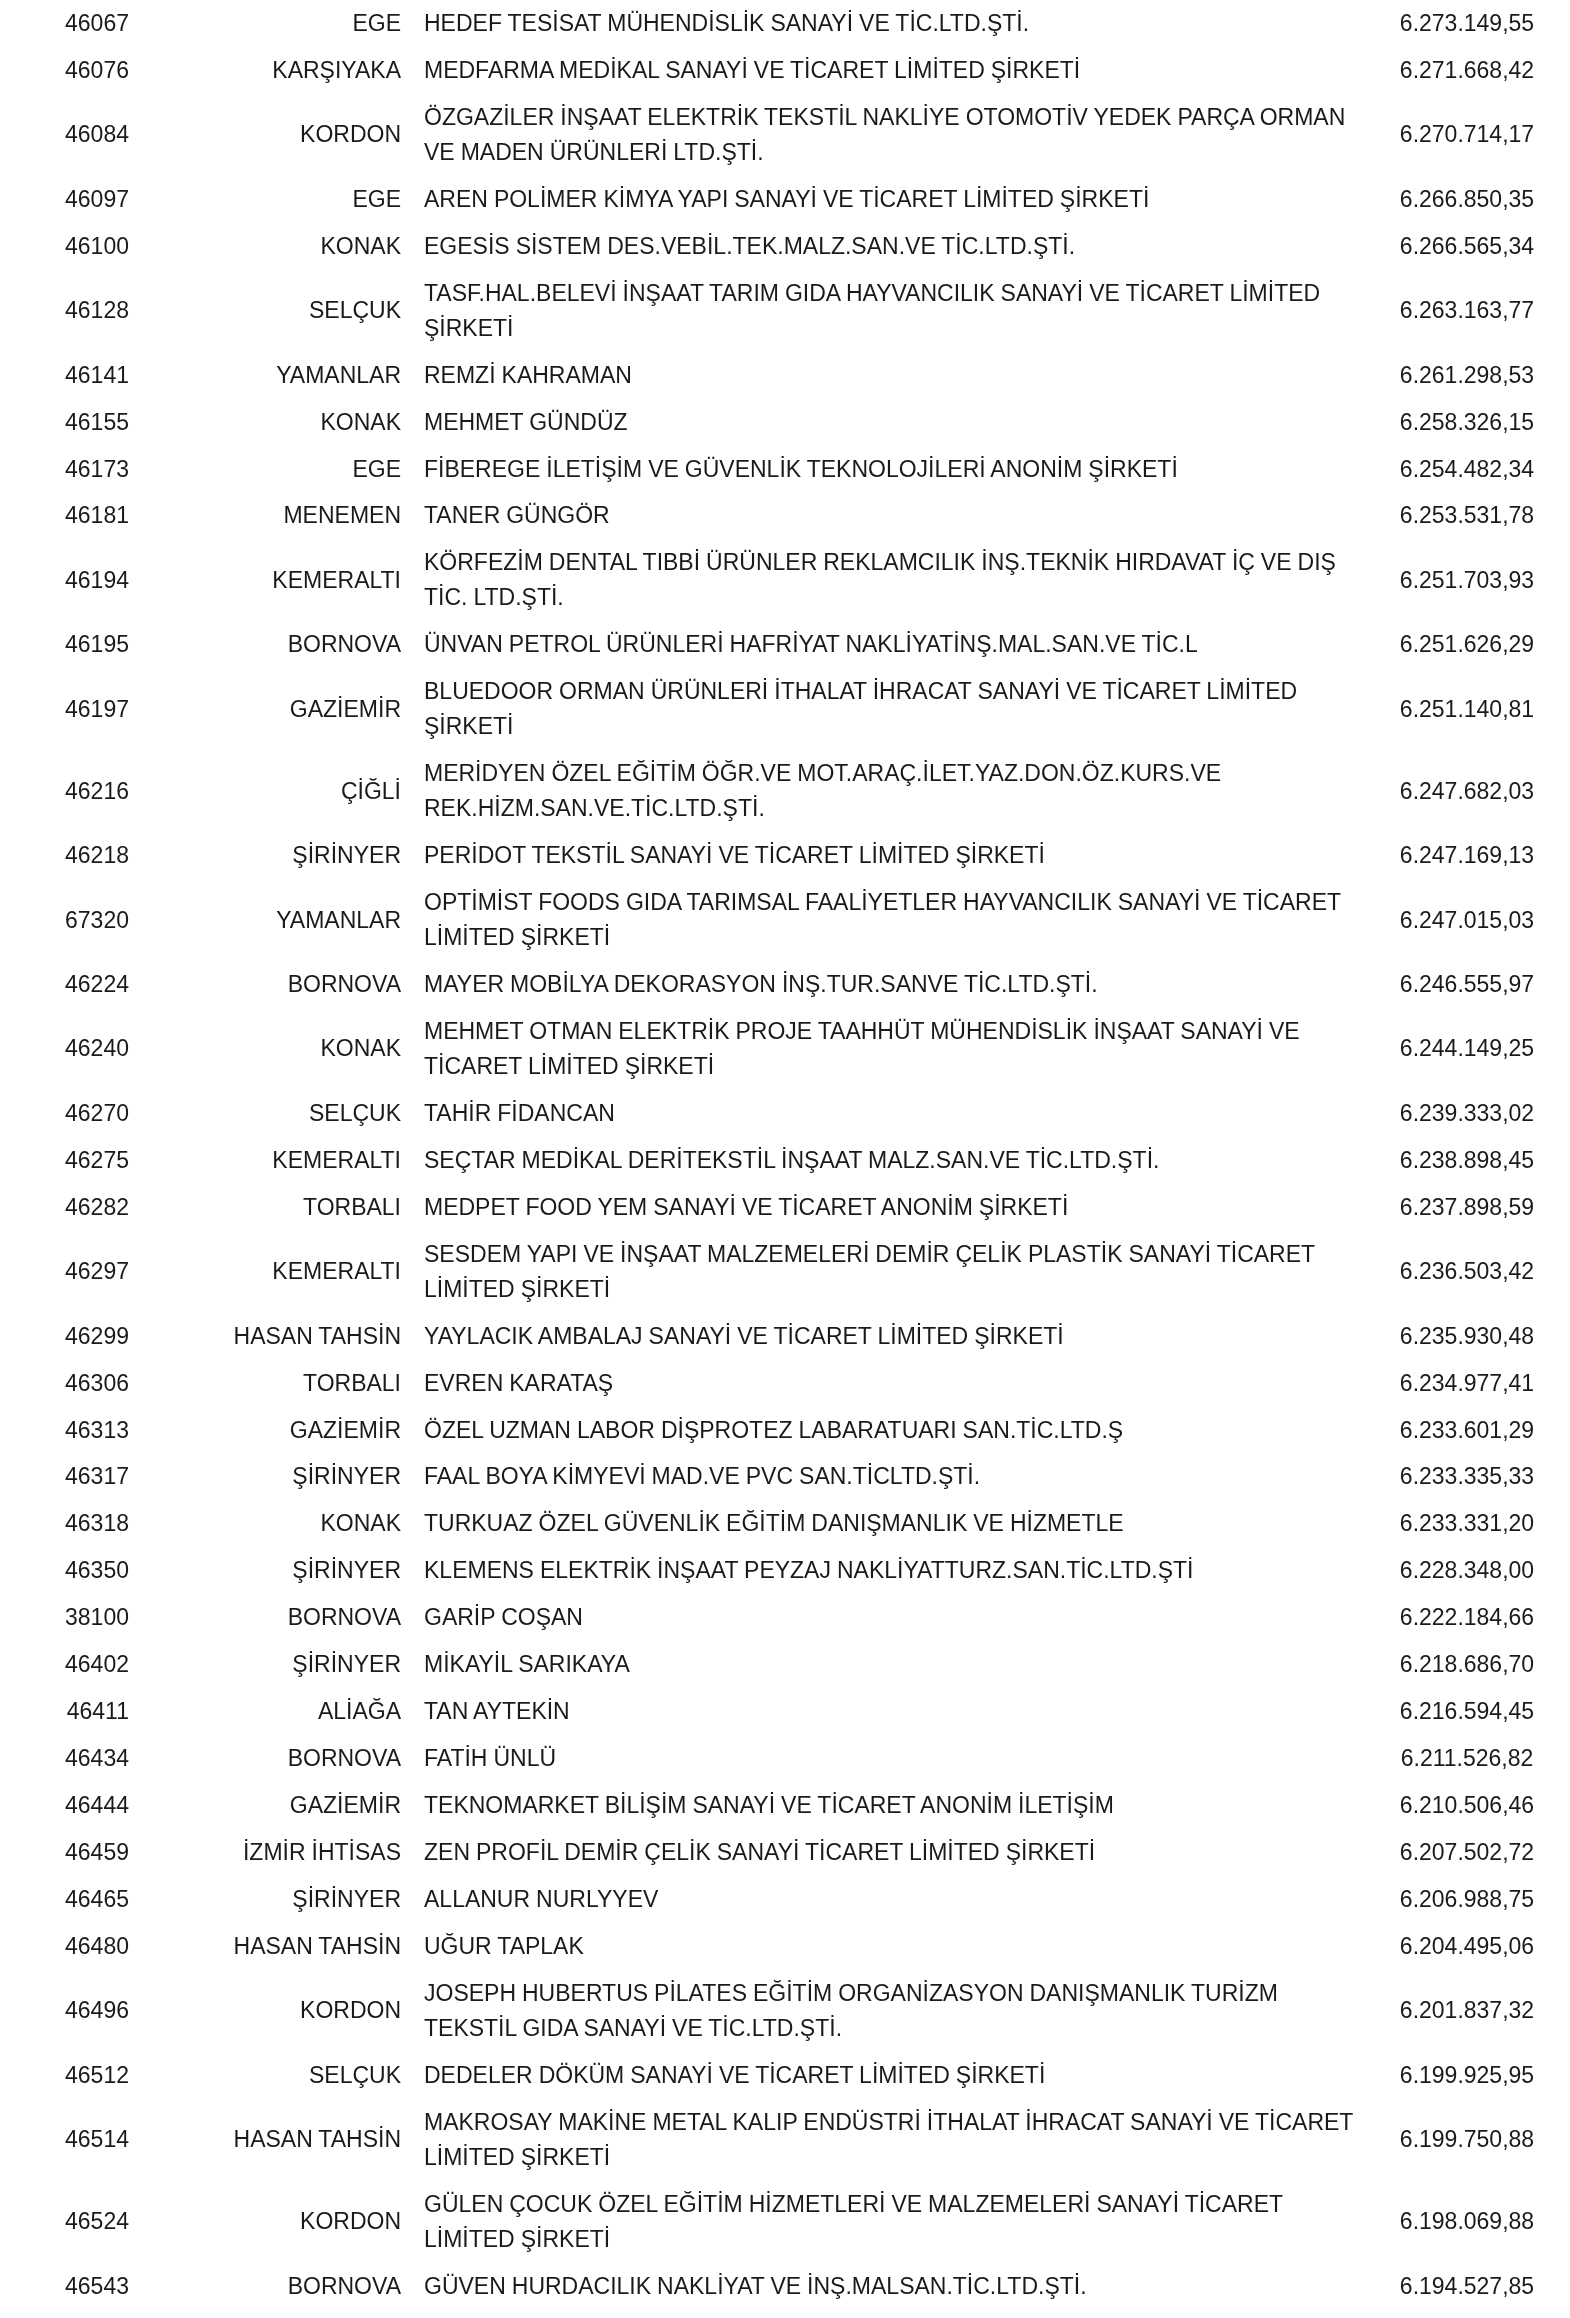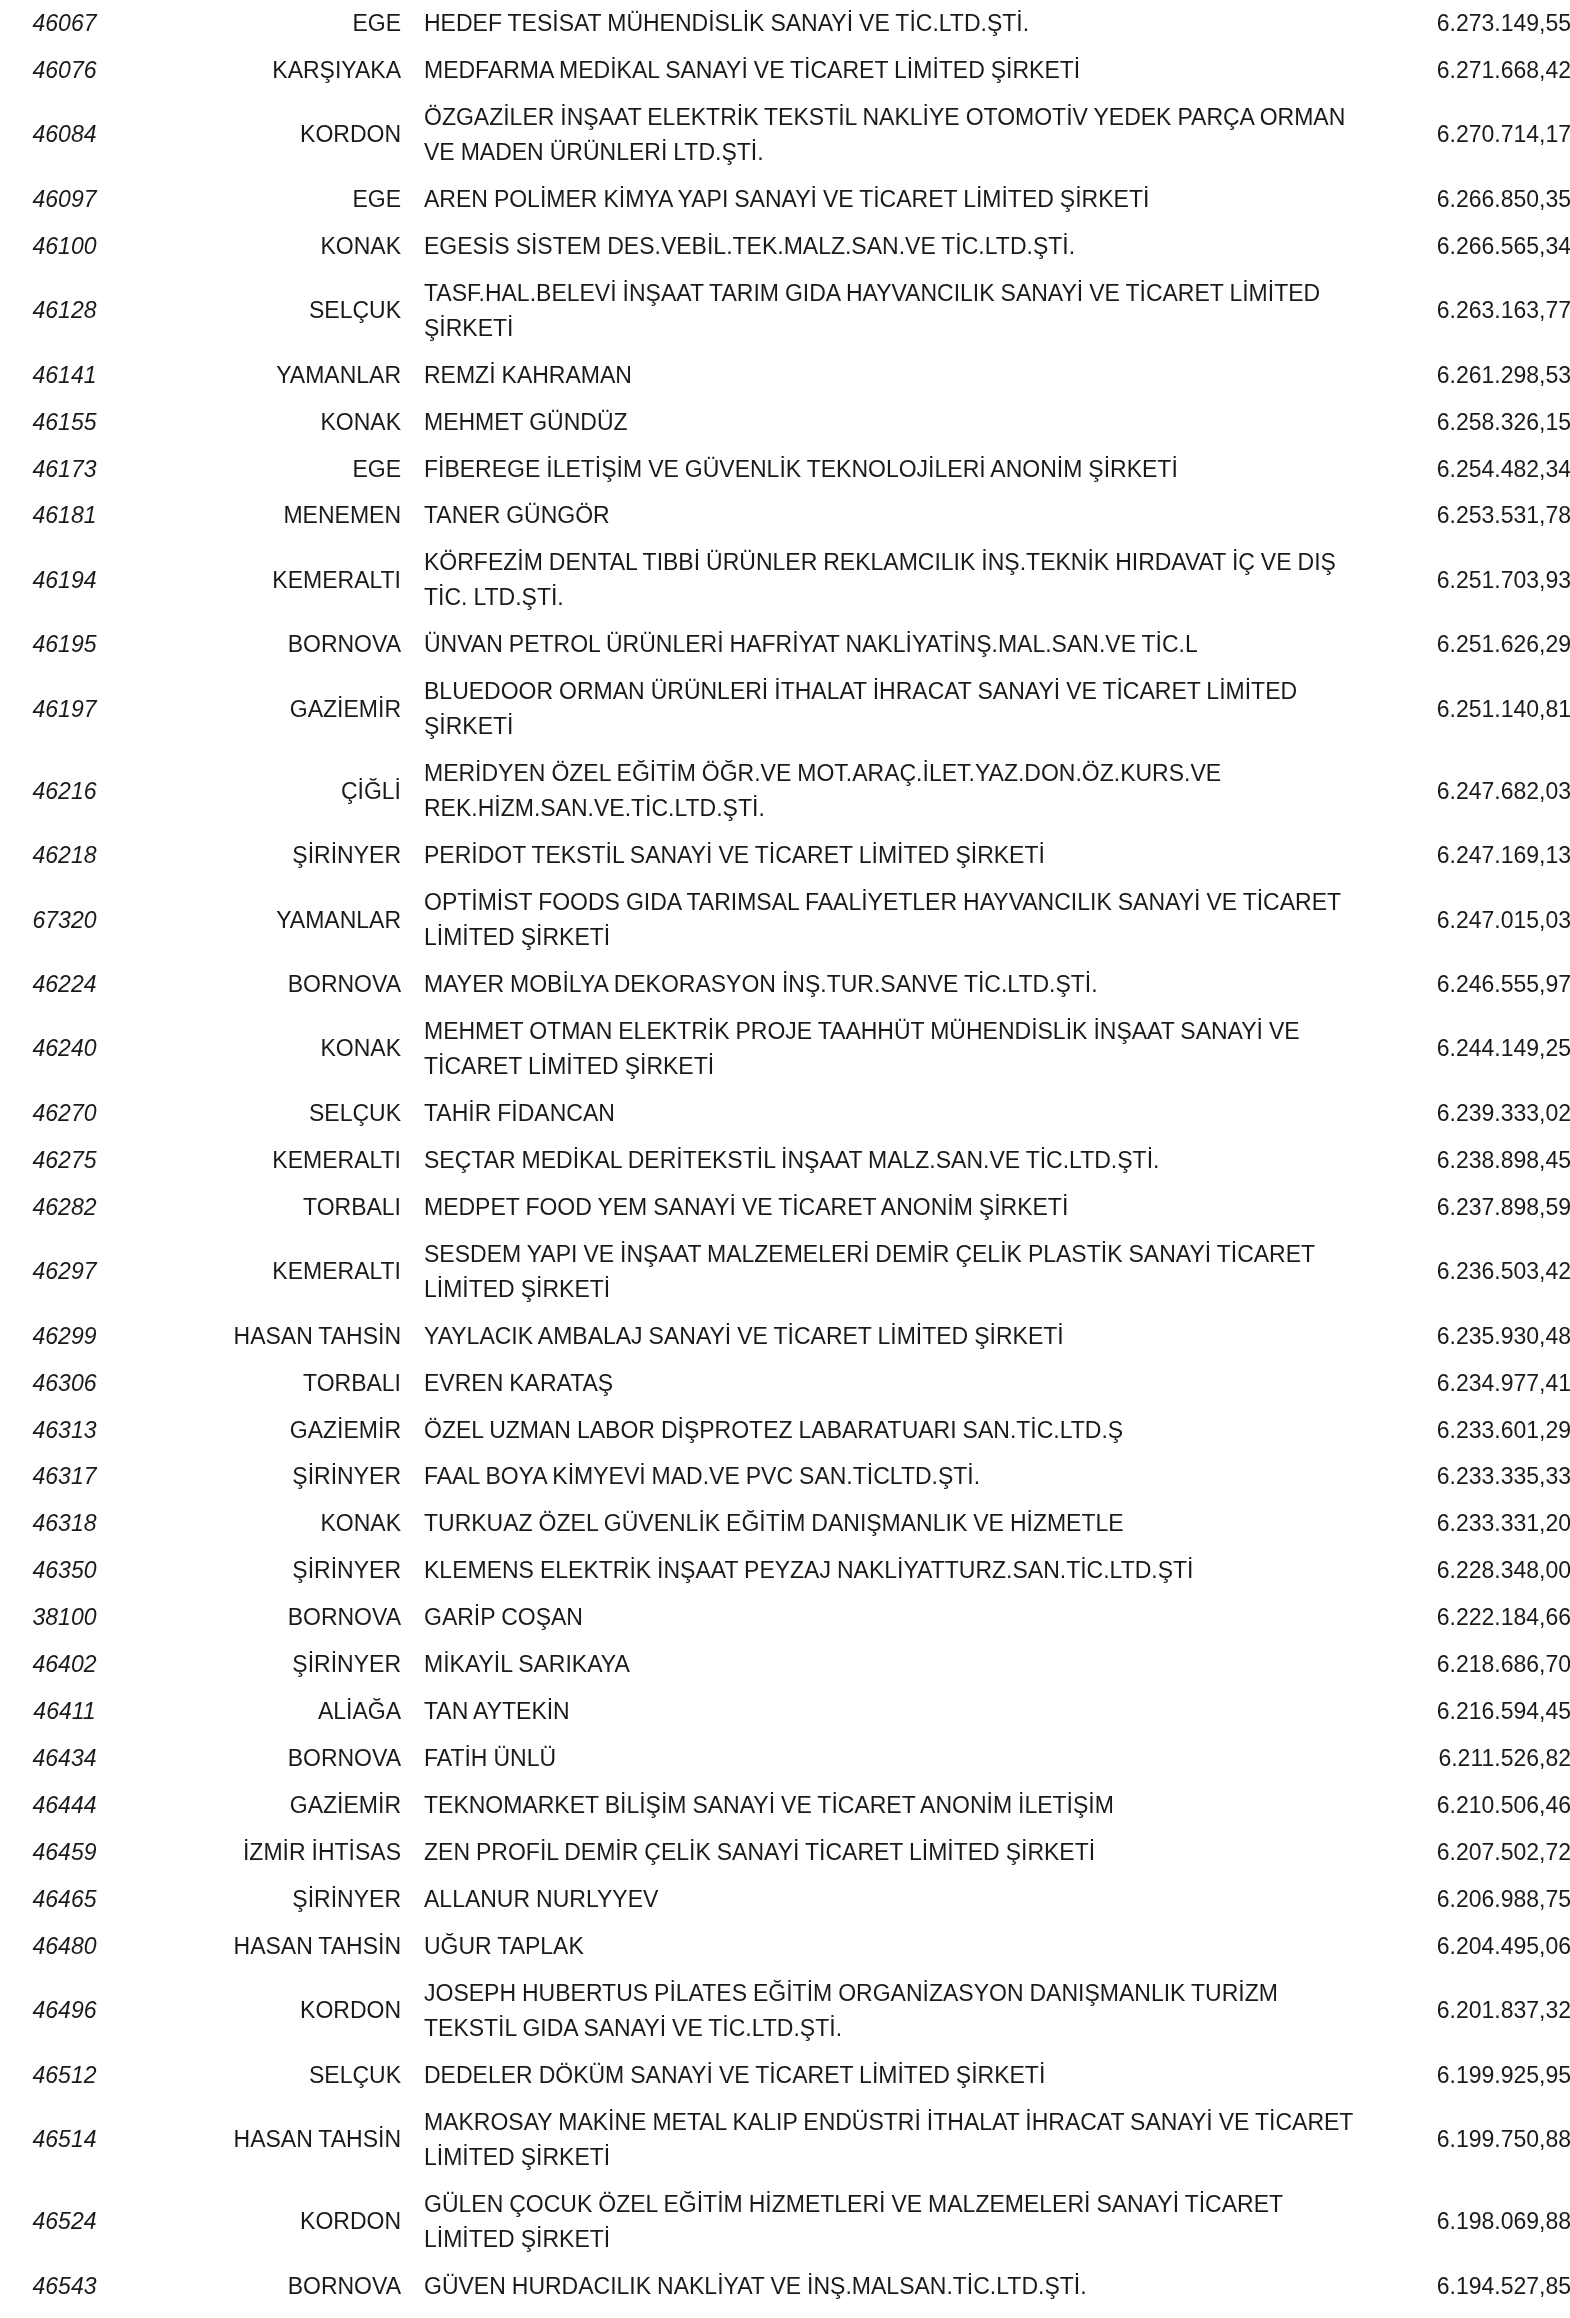--- a/index.html
+++ b/index.html
@@ -28,34 +28,33 @@
   #taxpayer-table col.c-name    { width: 939px;}
   #taxpayer-table col.c-amount  { width: 208px; }
 
   #taxpayer-table td {
     padding: 6px 0 6px 0;
     vertical-align: middle;
     white-space: normal;
     word-spacing: -0.4px;
   }
   td.cell-id {
-    text-align: center;
+    text-align: right;
     padding-left: 27px;
-    font-style: italic;
   }
   td.cell-district {
     text-align: right;
   }
   td.cell-name {
     text-align: left;
     padding-right: 10.6px;
     margin-top: 20px;
   }
   td.cell-amount {
-    text-align: right;
+    text-align: center;
     white-space: nowrap;
     padding-right: 26px;
   }
   
   tr.row-tall td { padding-top: 10.6px; padding-bottom: 10.6px; }
 </style>
 </head>
 <body>
 
 <table id="taxpayer-table">

